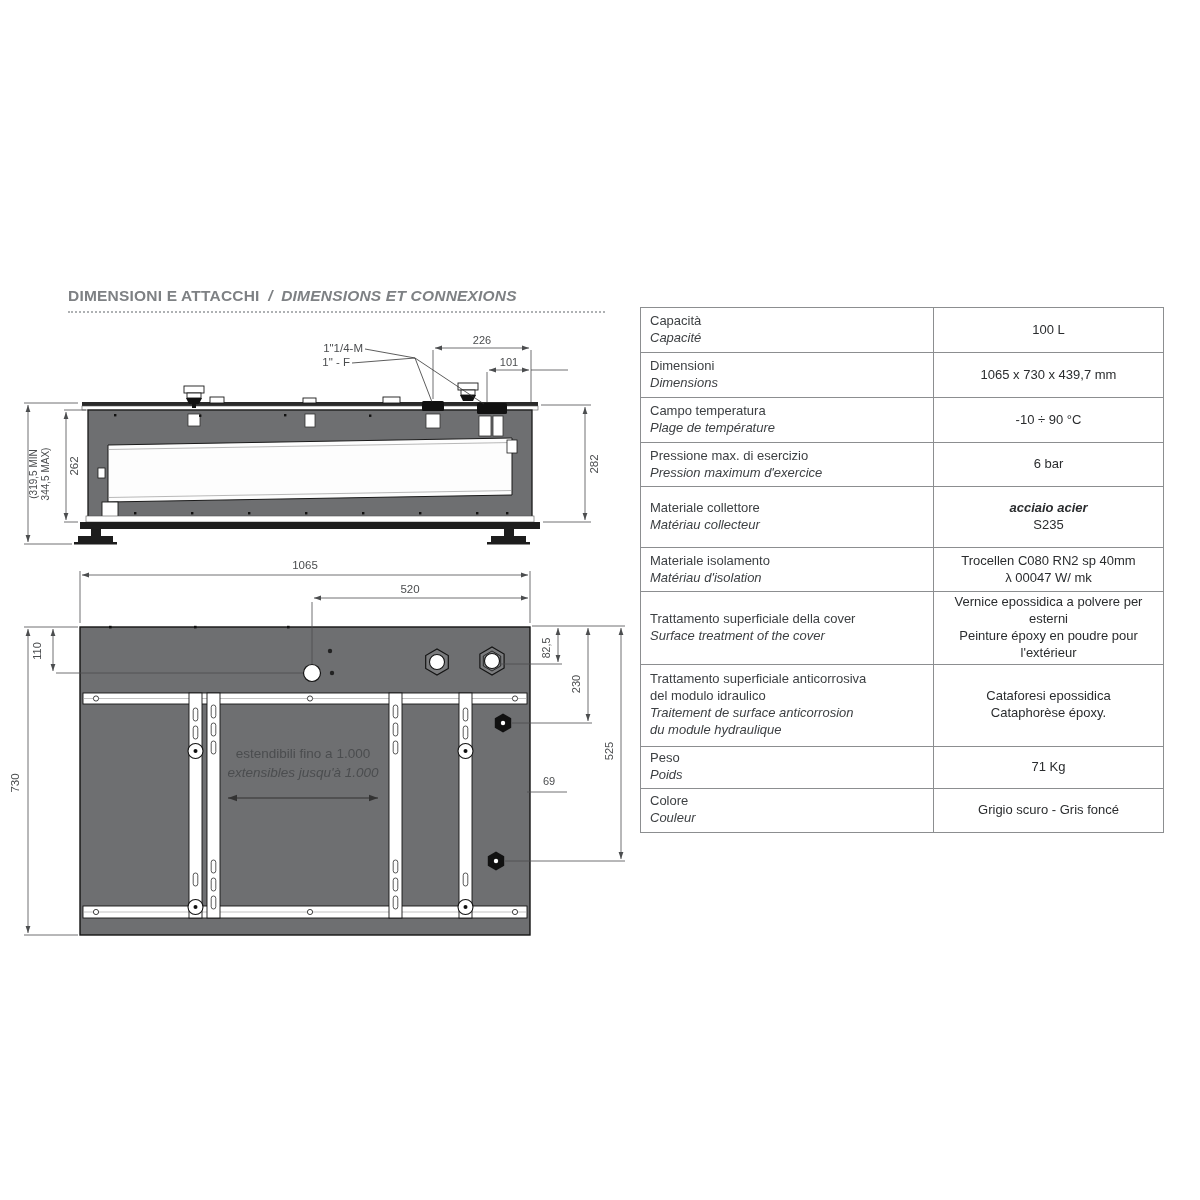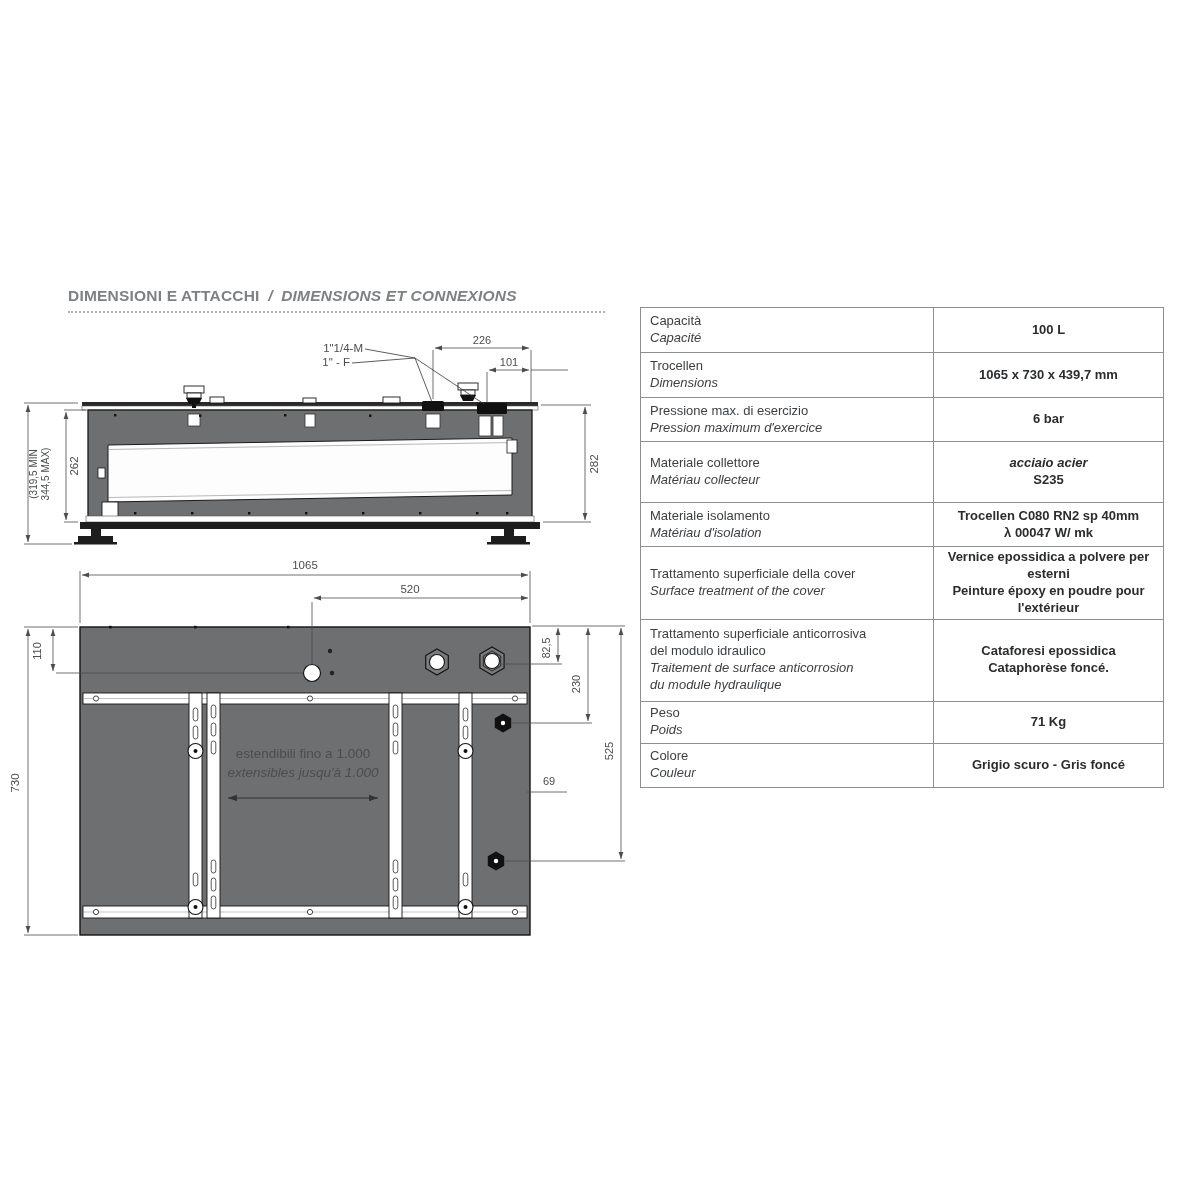--- a/index.html
+++ b/index.html
@@ -19,21 +19,21 @@
   #spec-table{position:absolute;left:640px;top:307px;width:523px;border-collapse:collapse;
               table-layout:fixed;}
   #spec-table td{border:1px solid #8c8e90;vertical-align:middle;padding:2px 6px 2px 9px;
                  font-size:13px;line-height:1.3;}
   #spec-table td.val{text-align:center;padding:2px 4px;}
   #spec-table col.c1{width:293px;}
   #spec-table col.c2{width:230px;}
   .lit{display:block;white-space:pre-line;color:#3d4043;}
   .lfr{display:block;white-space:pre-line;font-style:italic;color:#3d4043;}
   .vit{display:block;font-style:italic;font-weight:bold;color:#2a2c2e;}
-  .vb{display:block;font-weight:bold;white-space:pre-line;color:#2a2c2e;}
+  .vb{display:block;font-weight:normal;white-space:pre-line;color:#2a2c2e;}
   tr.r1{height:45px}tr.r2{height:45px}tr.r3{height:45px}tr.r4{height:44px}
   tr.r5{height:42px}tr.r6{height:61px}tr.r7{height:44px}tr.r8{height:66px}
   tr.r9{height:82px}tr.r10{height:42px}tr.r11{height:44px}
 </style>
 </head>
 <body>
 
 <div id="page">
 
   <div id="title-block">
@@ -286,25 +286,34 @@
         <td>
             <span class="lit">Capacità</span>
             <span class="lfr">Capacité</span>
           </td>
         <td class="val">
             <span class="vb">100 L</span>
           </td>
       </tr>
       <tr class="r2">
         <td>
-            <span class="lit">Trocellen</span>
+            <span class="lit">Dimensioni</span>
             <span class="lfr">Dimensions</span>
           </td>
         <td class="val">
             <span class="vb">1065 x 730 x 439,7 mm</span>
+          </td>
+      </tr>
+      <tr class="r3">
+        <td>
+            <span class="lit">Campo temperatura</span>
+            <span class="lfr">Plage de température</span>
+          </td>
+        <td class="val">
+            <span class="vb">-10 ÷ 90 °C</span>
           </td>
       </tr>
       <tr class="r4">
         <td>
             <span class="lit">Pressione max. di esercizio</span>
             <span class="lfr">Pression maximum d'exercice</span>
           </td>
         <td class="val">
             <span class="vb">6 bar</span>
           </td>
@@ -342,21 +351,21 @@
       </tr>
       <tr class="r9">
         <td>
             <span class="lit">Trattamento superficiale anticorrosiva
 del modulo idraulico</span>
             <span class="lfr">Traitement de surface anticorrosion
 du module hydraulique</span>
           </td>
         <td class="val">
             <span class="vb">Cataforesi epossidica
-Cataphorèse foncé.</span>
+Cataphorèse époxy.</span>
           </td>
       </tr>
       <tr class="r10">
         <td>
             <span class="lit">Peso</span>
             <span class="lfr">Poids</span>
           </td>
         <td class="val">
             <span class="vb">71 Kg</span>
           </td>

